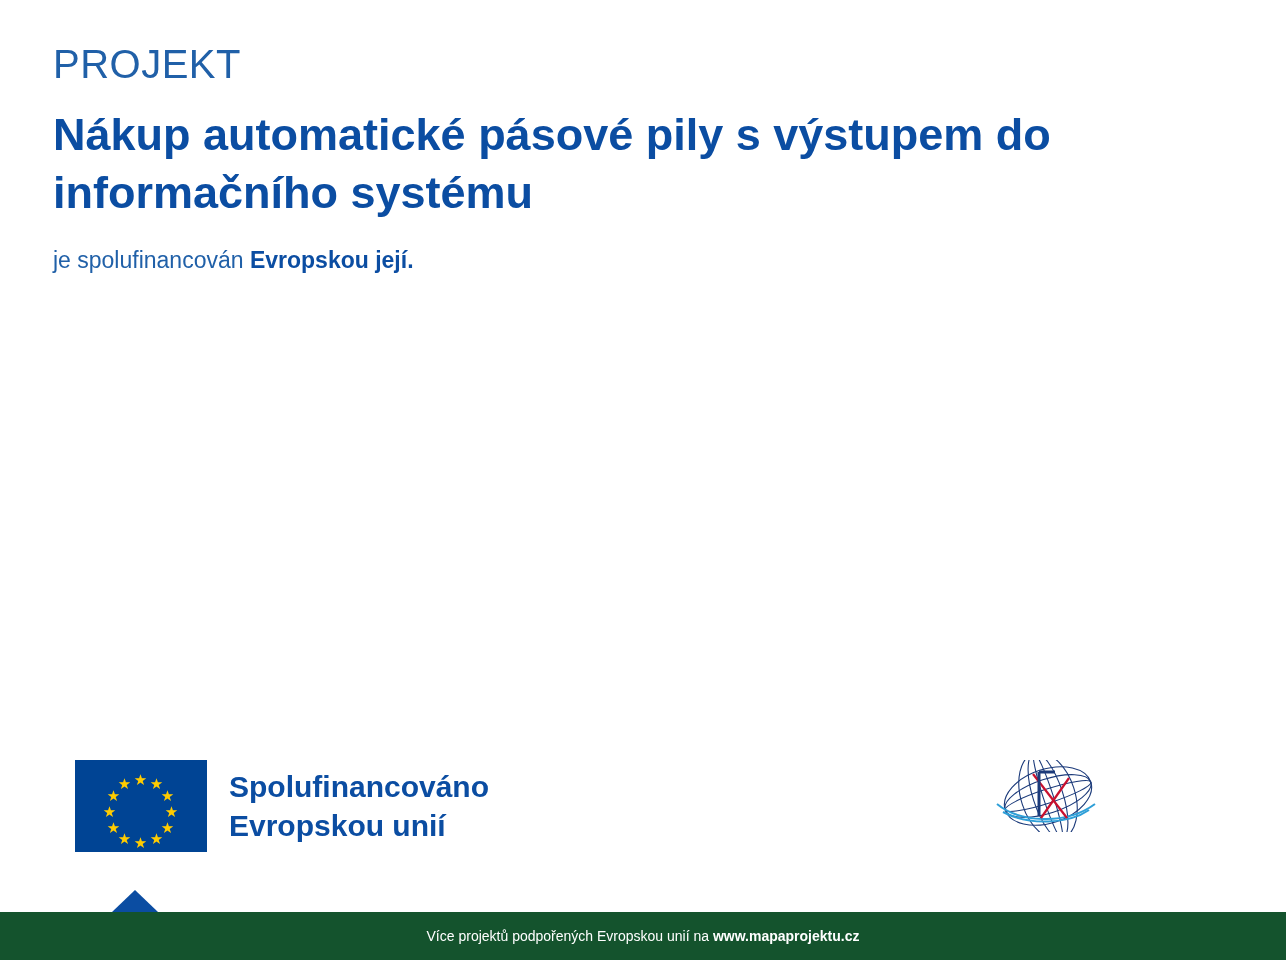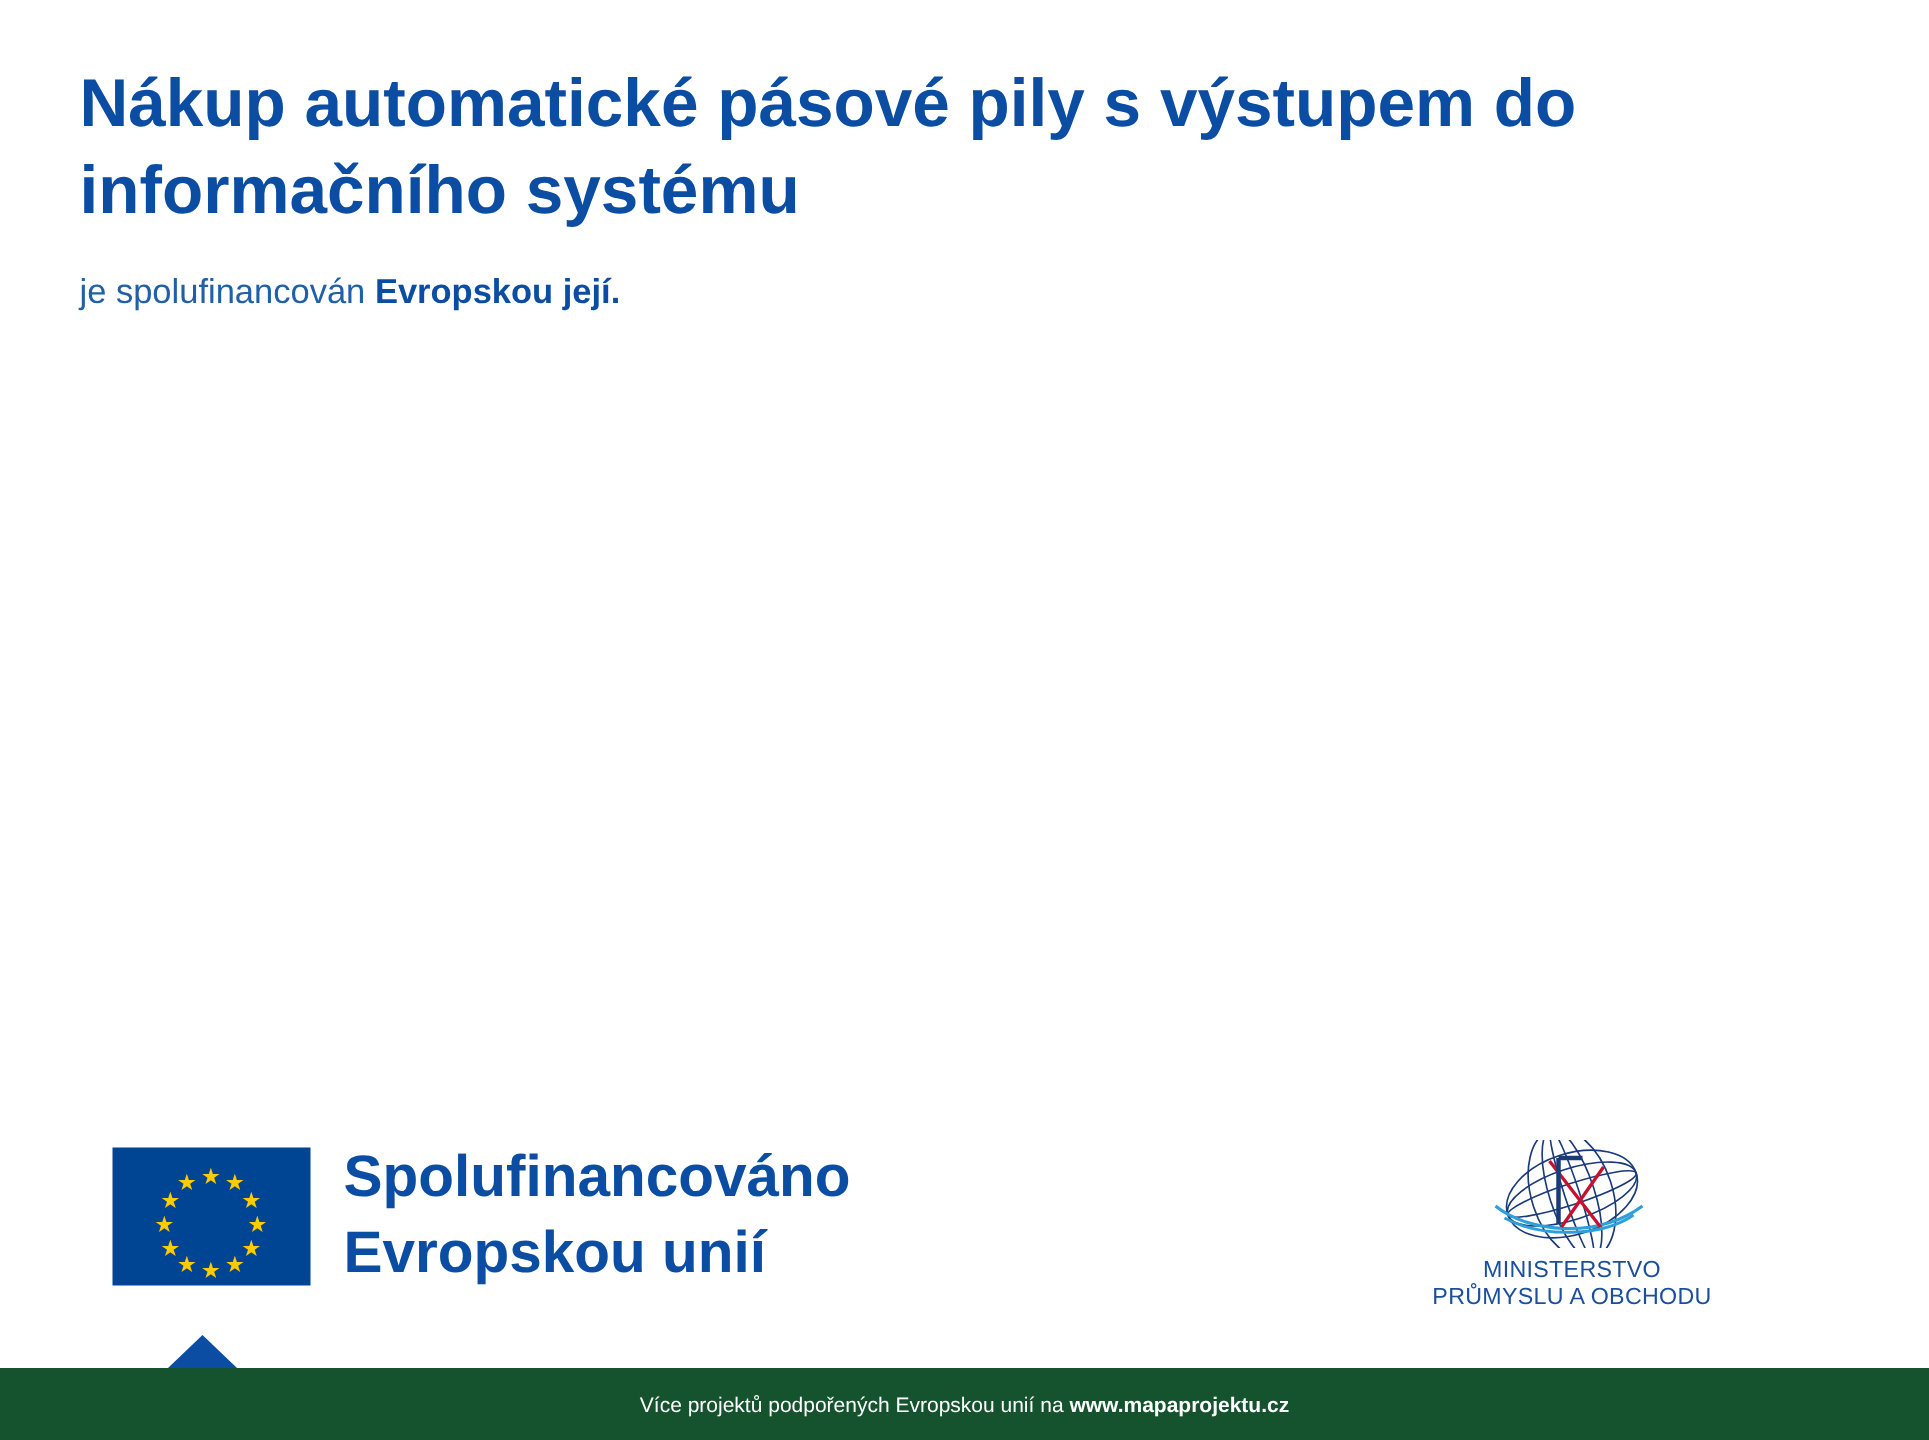--- a/index.html
+++ b/index.html
@@ -89,21 +89,21 @@
     position: absolute;
     color: #ffcc00;
     font-size: 15px;
     line-height: 15px;
     width: 15px;
     height: 15px;
     text-align: center;
   }
   .eu-text {
     margin-left: 22px;
-    font-size: 39px;
+    font-size: 30px;
     font-weight: bold;
     line-height: 1.3;
     color: #0b4da2;
     white-space: pre-line;
   }
 
   
   .mpo {
     position: absolute;
     left: 928px;
@@ -152,20 +152,21 @@
     border-right: 23px solid transparent;
     border-bottom: 22px solid #0b4da2;
   }
 </style>
 </head>
 <body>
 
 <div class="page">
 
   <div class="content">
+    <div class="eyebrow">PROJEKT</div>
     <h1 class="title">Nákup automatické pásové pily s výstupem do informačního systému</h1>
     <div class="subtitle">
       <span>je spolufinancován </span><b>Evropskou její.</b>
     </div>
   </div>
 
   <div class="logos">
 
     <div class="eu-logo-wrap">
       <div class="eu-flag">
@@ -202,22 +203,20 @@
         </g>
         <g fill="none" stroke="#c8102e" stroke-width="2.2">
           <path d="M44 14 L 78 58"></path>
           <path d="M52 58 L 80 18"></path>
         </g>
         <g fill="none" stroke="#1b3a7a" stroke-width="3">
           <path d="M50 12 L 50 56"></path>
           <path d="M50 12 L 66 12"></path>
         </g>
       </svg>
-      <div class="mpo-text">MINISTERSTVO
-PRŮMYSLU A OBCHODU</div>
     </div>
 
   </div>
 
   <div class="notch"></div>
 
   <div class="bottom-bar">
     <div class="bar-text">
       <span>Více projektů podpořených Evropskou unií na </span><b>www.mapaprojektu.cz</b>
     </div>

